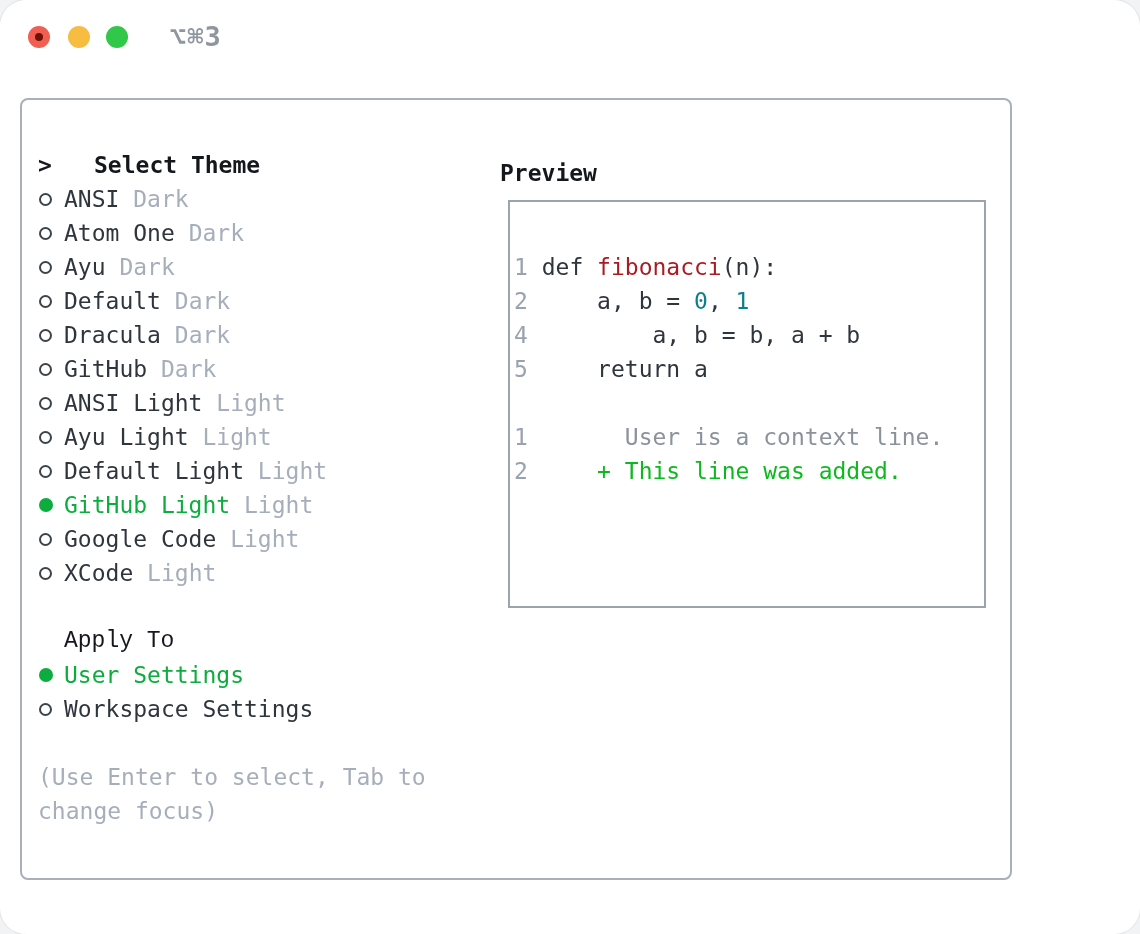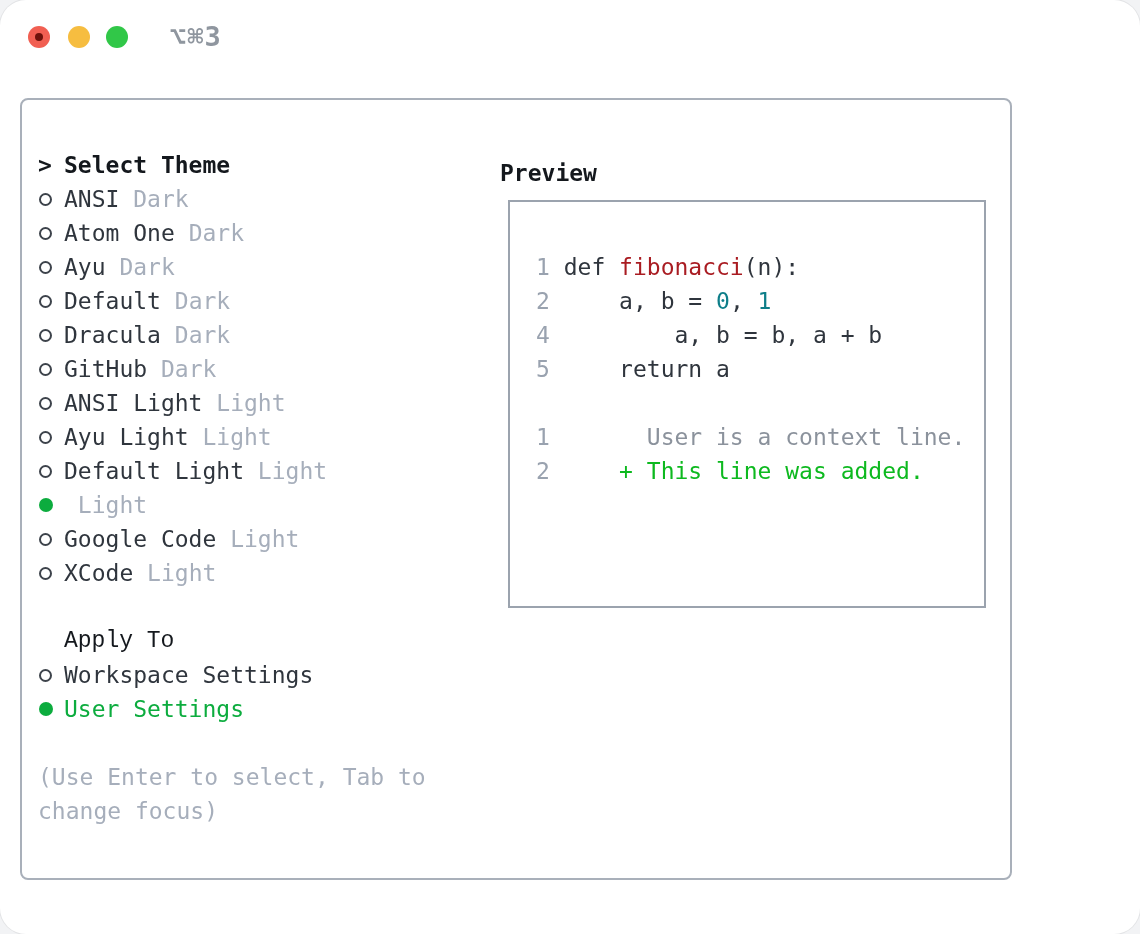--- a/index.html
+++ b/index.html
@@ -18,33 +18,33 @@
     position:absolute;left:20px;top:98px;width:992px;height:782px;
     border:2px solid var(--panel_border);border-radius:8px;box-sizing:border-box;background:#fff;
   }
 
   .left-col{position:absolute;left:16px;top:48px;}
   .row{display:flex;align-items:center;height:34px;font-size:23px;white-space:pre;}
   .slot{width:26px;display:flex;align-items:center;flex:none;}
   .circle{width:13px;height:13px;border:2px solid #3d434b;border-radius:50%;box-sizing:border-box;margin-left:1px;}
   .circle.sel{width:14px;height:14px;border:none;background:var(--accent_green);margin-left:1px;}
   .prefix{font-weight:bold;color:var(--header_fg);}
-  .header{font-weight:bold;color:var(--header_fg);}
+  .header{font-weight:bold;color:var(--header_fg);margin-left:30px;}
   .subheader{color:var(--header_fg);font-family:Liberation Mono, monospace;}
   .tname{color:var(--fg);}
   .tname.sel{color:var(--accent_green);}
   .ttag{color:var(--muted);text-align:center;}
   .spacer{height:34px;}
   .hint{color:var(--muted);}
 
   .preview-title{position:absolute;left:478px;top:56px;height:34px;line-height:34px;
     font-size:23px;font-weight:bold;color:var(--header_fg);}
   .preview-box{position:absolute;left:486px;top:100px;width:478px;height:408px;
     border:2px solid var(--preview_border);box-sizing:border-box;background:#fff;}
-  .code{padding:48px 0 0 26px;}
+  .code{padding:48px 0 0 4px;}
   .line{height:34px;line-height:34px;font-size:23px;white-space:pre;}
   .c-num{color:var(--line_number);}
   .c-fg{color:var(--code_fg);}
   .c-red{color:var(--function_red);}
   .c-teal{color:var(--number_teal);}
   .c-blue{color:var(--builtin_blue);}
   .c-ctx{color:var(--context_gray);}
   .c-del{color:var(--deleted_red);}
   .c-add{color:var(--added_green);}
 </style>
@@ -72,34 +72,34 @@
       <div id="theme-list">
           <div class="row"><span class="slot"><span class="circle"></span></span><span class="tname">ANSI</span><span class="ttag"> Dark</span></div>
           <div class="row"><span class="slot"><span class="circle"></span></span><span class="tname">Atom One</span><span class="ttag"> Dark</span></div>
           <div class="row"><span class="slot"><span class="circle"></span></span><span class="tname">Ayu</span><span class="ttag"> Dark</span></div>
           <div class="row"><span class="slot"><span class="circle"></span></span><span class="tname">Default</span><span class="ttag"> Dark</span></div>
           <div class="row"><span class="slot"><span class="circle"></span></span><span class="tname">Dracula</span><span class="ttag"> Dark</span></div>
           <div class="row"><span class="slot"><span class="circle"></span></span><span class="tname">GitHub</span><span class="ttag"> Dark</span></div>
           <div class="row"><span class="slot"><span class="circle"></span></span><span class="tname">ANSI Light</span><span class="ttag"> Light</span></div>
           <div class="row"><span class="slot"><span class="circle"></span></span><span class="tname">Ayu Light</span><span class="ttag"> Light</span></div>
           <div class="row"><span class="slot"><span class="circle"></span></span><span class="tname">Default Light</span><span class="ttag"> Light</span></div>
-          <div class="row"><span class="slot"><span class="circle sel"></span></span><span class="ttag"> Light</span></div>
+          <div class="row"><span class="slot"><span class="circle sel"></span></span><span class="tname sel">GitHub Light</span><span class="ttag"> Light</span></div>
           <div class="row"><span class="slot"><span class="circle"></span></span><span class="tname">Google Code</span><span class="ttag"> Light</span></div>
           <div class="row"><span class="slot"><span class="circle"></span></span><span class="tname">XCode</span><span class="ttag"> Light</span></div>
         </div>
 
       <div class="spacer"></div>
 
       <div class="row">
         <span class="slot"></span><span class="subheader">Apply To</span>
       </div>
 
       <div id="apply-list">
+          <div class="row"><span class="slot"><span class="circle sel"></span></span><span class="tname sel">User Settings</span></div>
           <div class="row"><span class="slot"><span class="circle"></span></span><span class="tname">Workspace Settings</span></div>
-          <div class="row"><span class="slot"><span class="circle sel"></span></span><span class="tname sel">User Settings</span></div>
         </div>
 
       <div class="spacer"></div>
 
       <div id="hint">
           <div class="row hint">(Use Enter to select, Tab to</div>
           <div class="row hint">change focus)</div>
         </div>
     </div>
 

